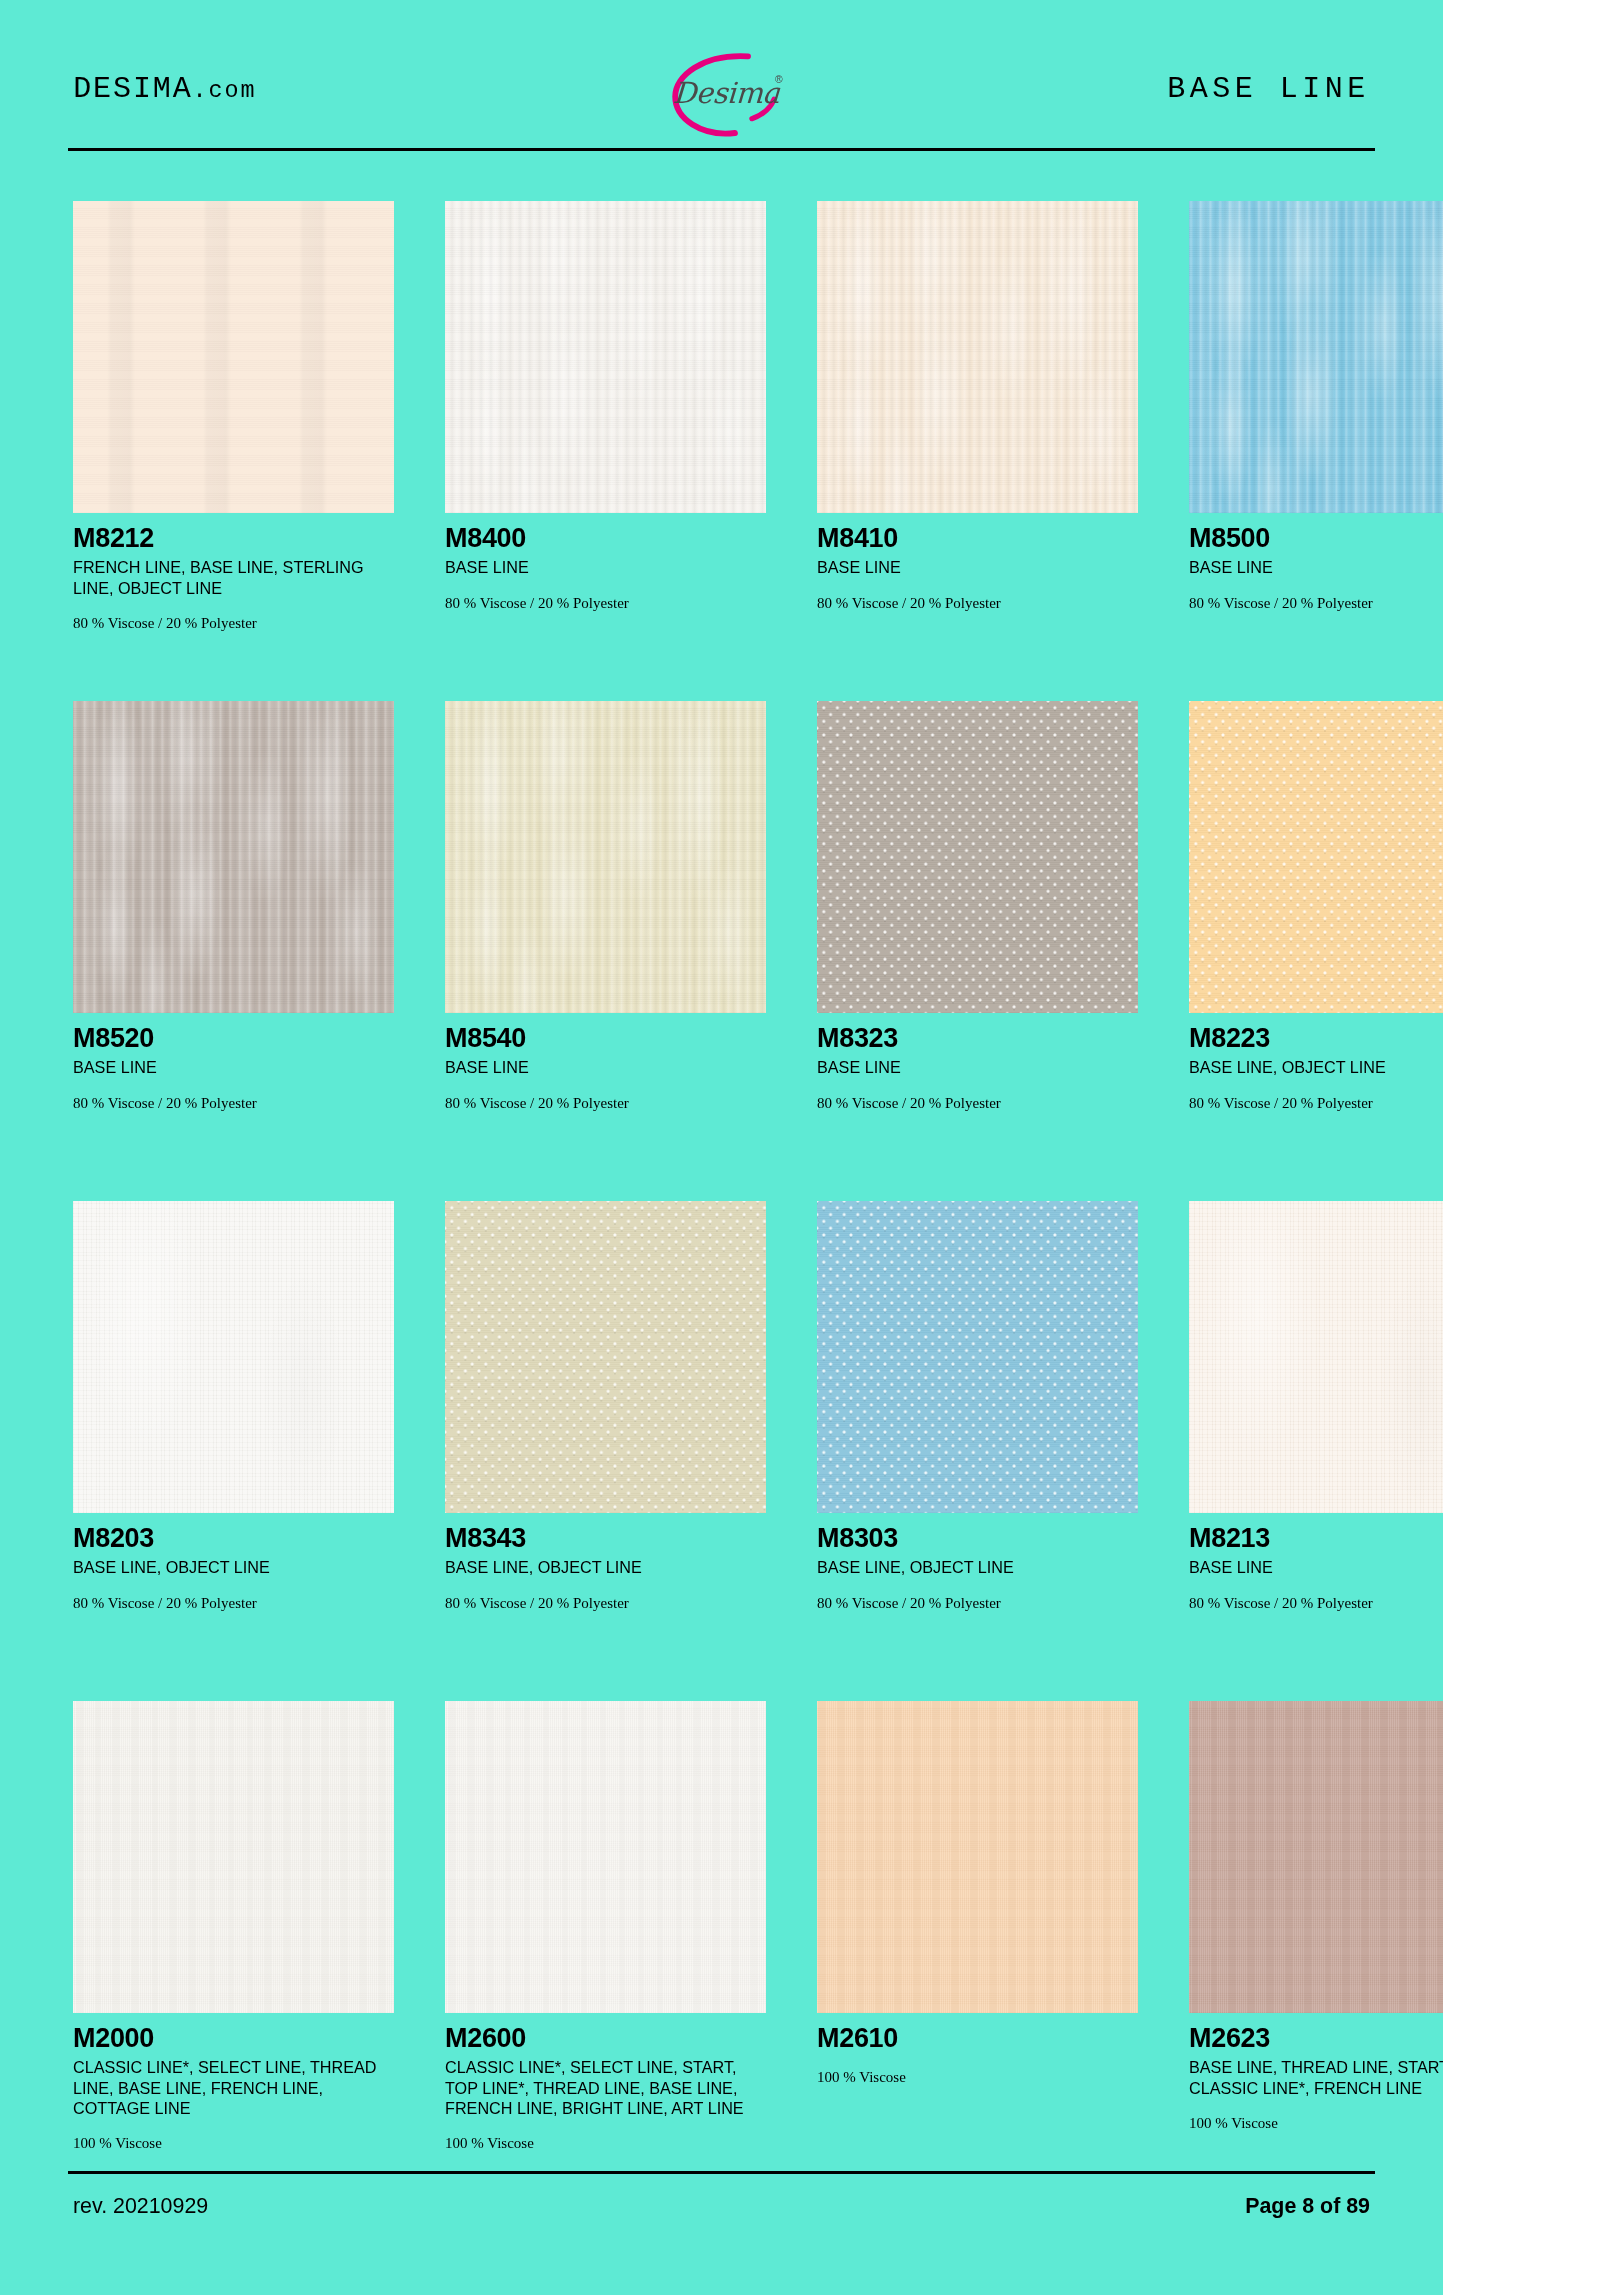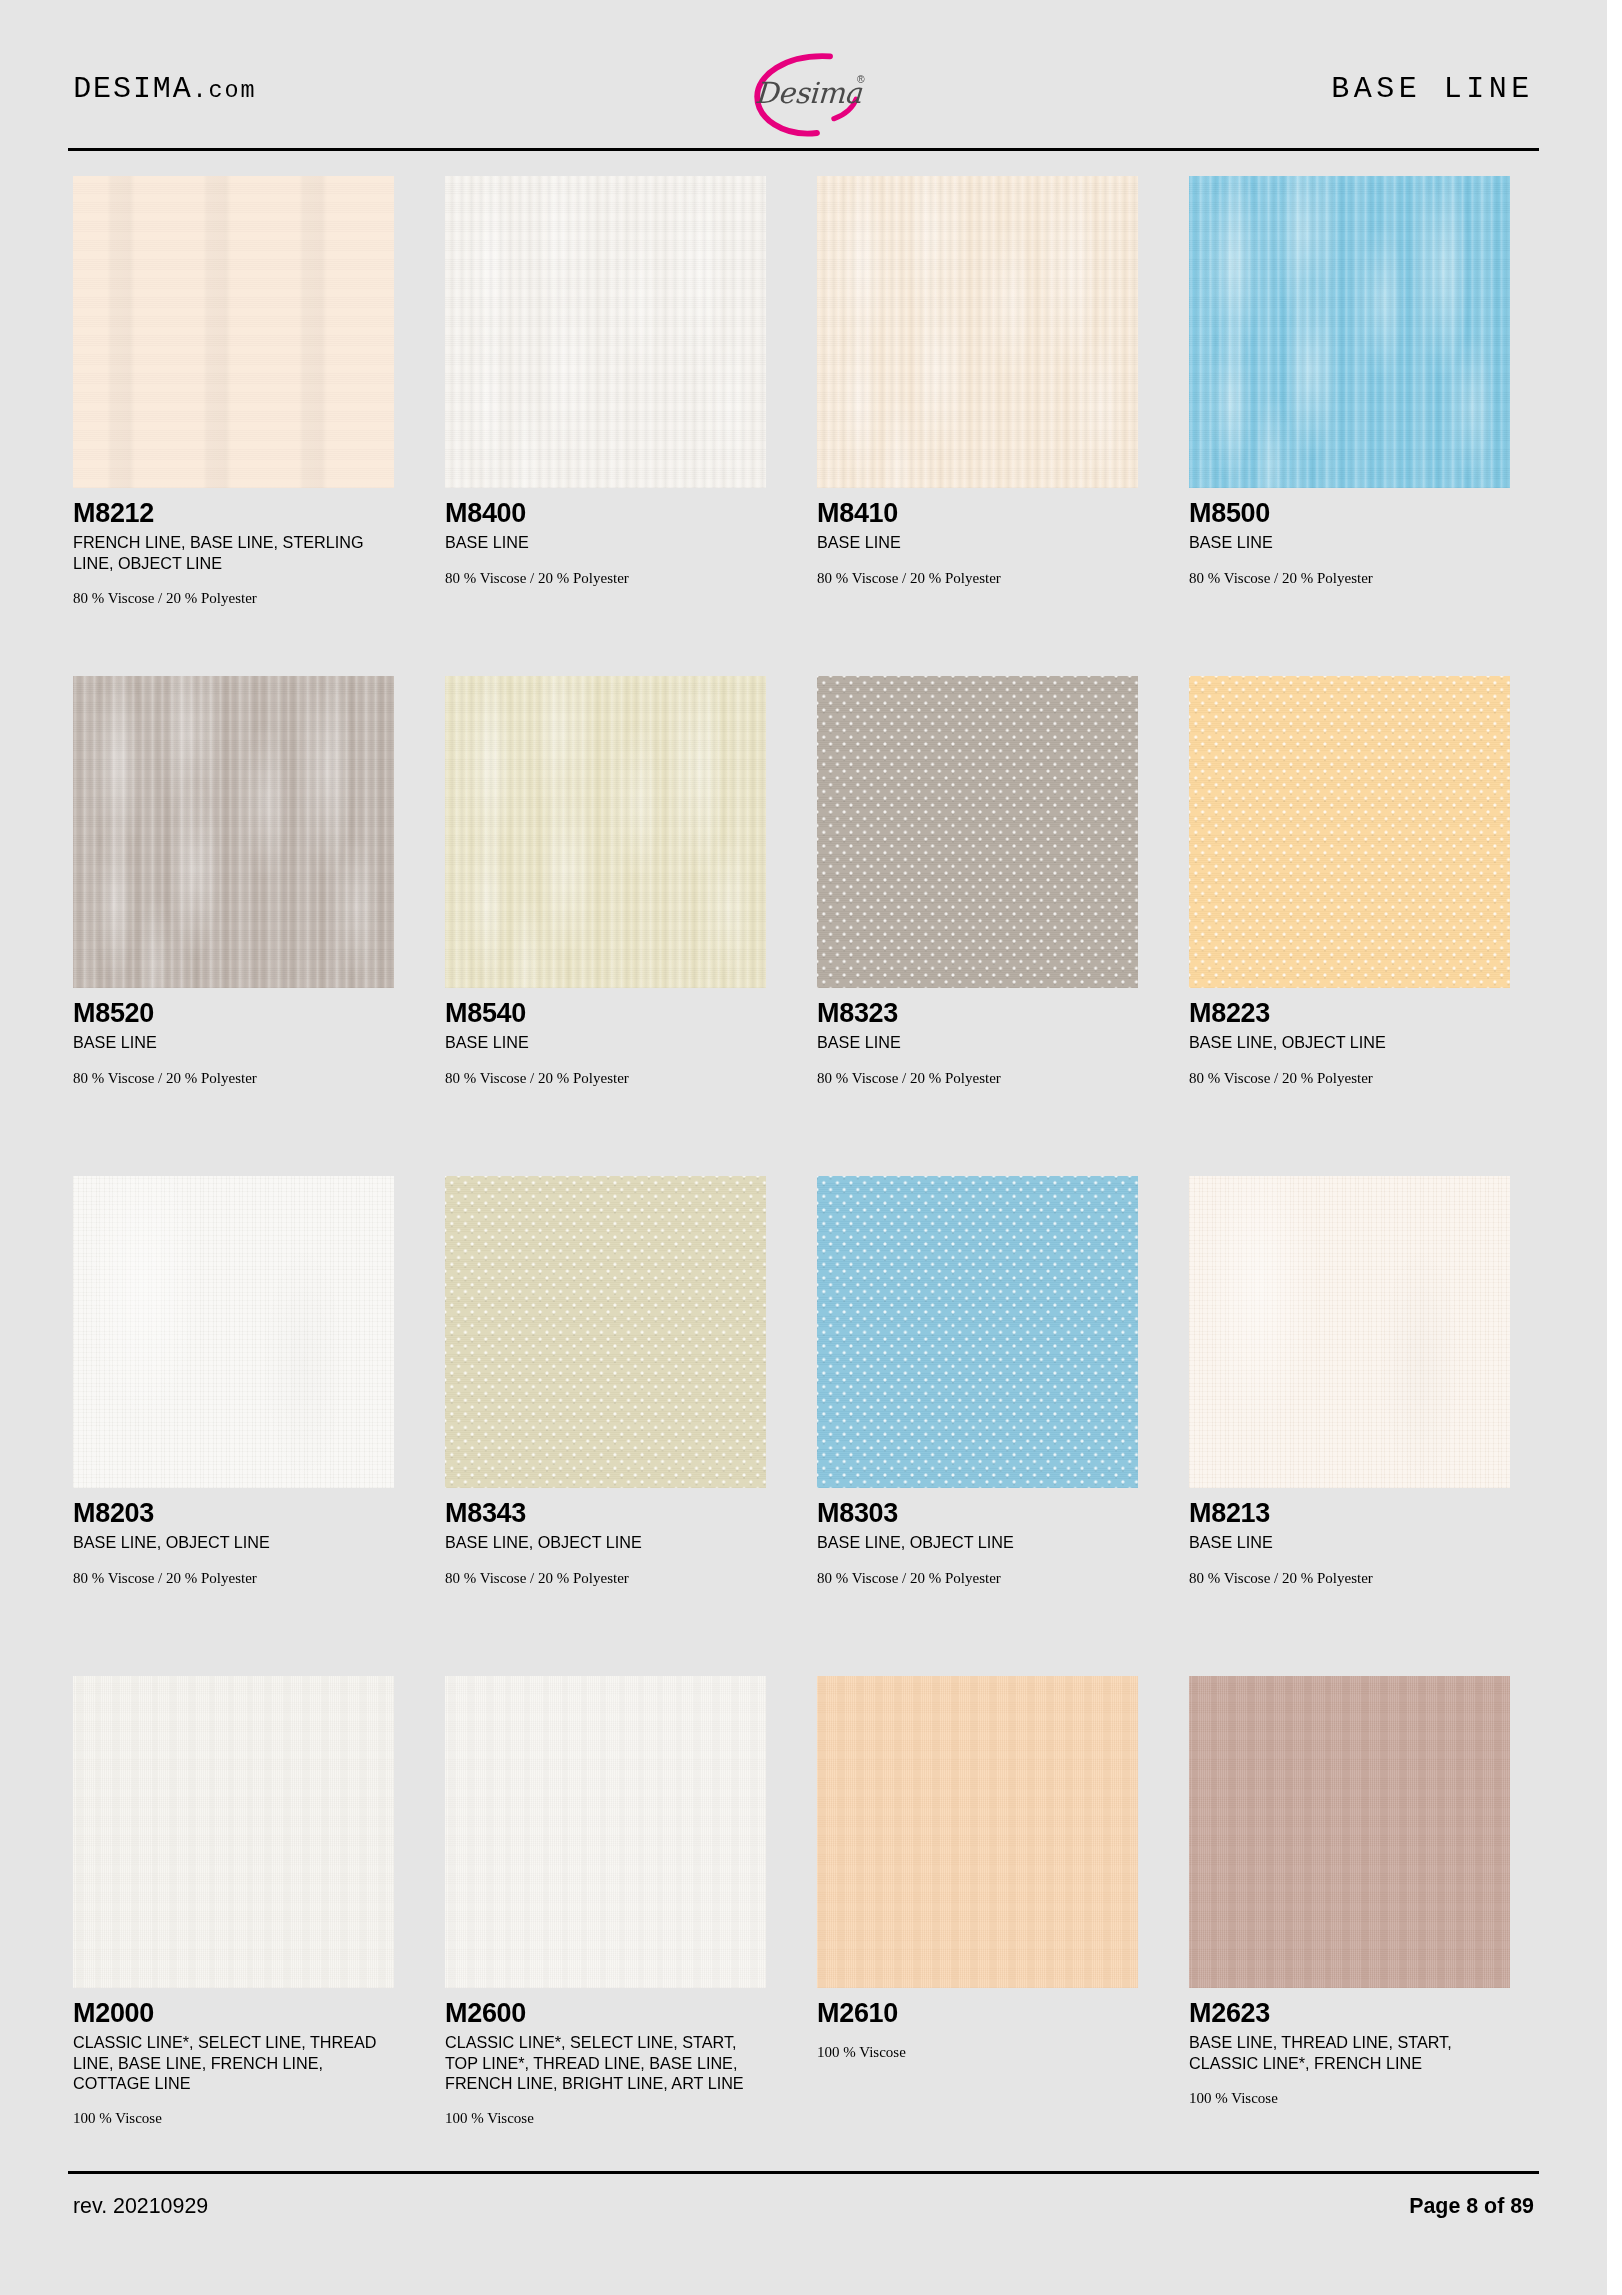--- a/index.html
+++ b/index.html
@@ -7,23 +7,23 @@
     margin: 0;
     padding: 0;
     background: #ffffff;
   }
   body {
     font-family: "Liberation Sans", sans-serif;
     color: #000000;
   }
   .page {
     position: relative;
-    width: 1607px;
+    width: 1443px;
     height: 2295px;
-    background: #e5e5e5;
+    background: #5eead4;
     box-sizing: border-box;
     padding: 0;
     overflow: hidden;
   }
 
   
   .header {
     position: absolute;
     left: 68px;
     right: 68px;
@@ -114,21 +114,21 @@
     font-size: 21.4px;
     color: #000;
     text-align: right;
     font-weight: bold;
   }
 
   
   .grid {
     position: absolute;
     left: 73px;
-    top: 176px;
+    top: 201px;
     width: 1477px;
   }
   .row {
     display: flex;
     width: 100%;
   }
   .row-1, .row-2, .row-3 { height: 500px; }
   .row-4 { height: 513px; }
 
   .cell {

